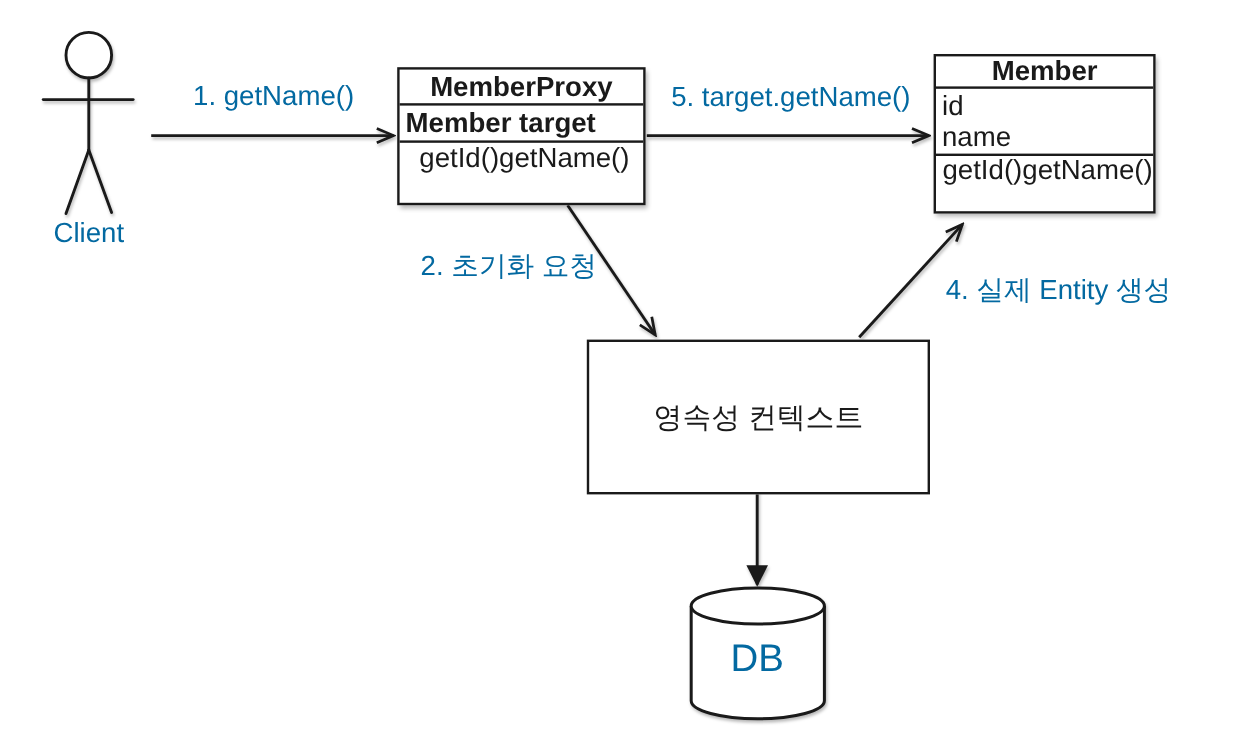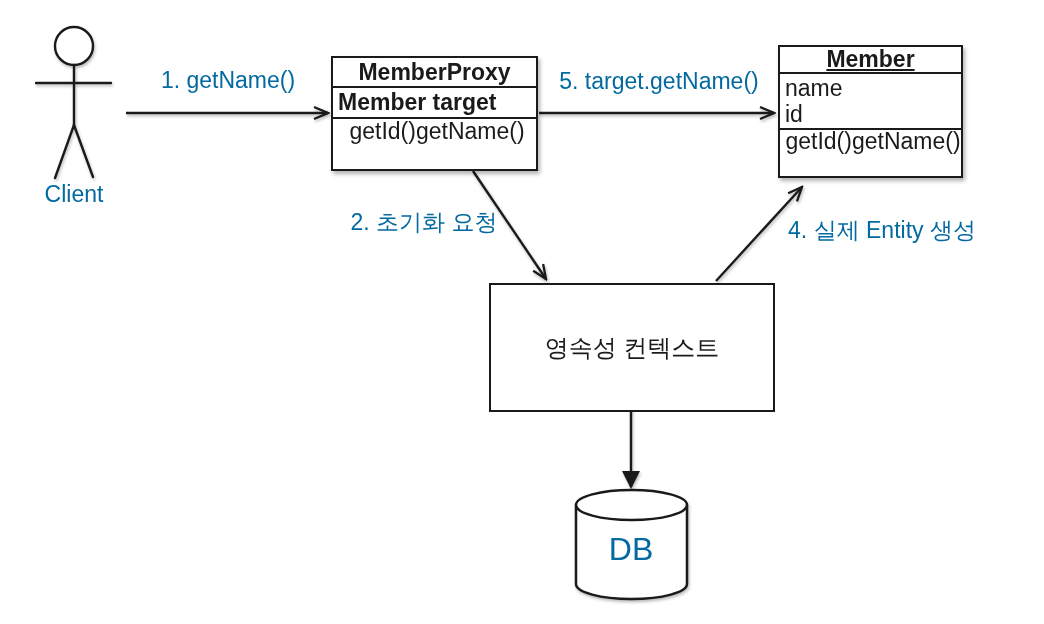--- a/index.html
+++ b/index.html
@@ -47,21 +47,21 @@
   }
   .uml-row { white-space: nowrap; }
   .bold { font-weight: bold; }
 
   #member-proxy { left: 331px; top: 56px;  width: 207px; height: 115px; }
   #member-proxy .uml-title  { height: 28px; }
   #member-proxy .uml-fields { height: 29px; }
   #member-proxy .uml-methods .uml-row { line-height: 24px; }
 
   #member { left: 778px; top: 45px; width: 185px; height: 133px; }
-  #member .uml-title  { height: 25px; text-decoration: underline; }
+  #member .uml-title  { height: 25px; }
   #member .uml-fields { height: 54px; }
   #member .uml-fields .uml-row  { line-height: 26px; }
   #member .uml-methods .uml-row { line-height: 23px; }
 
   #persistence-context {
     position: absolute;
     left: 489px; top: 283px;
     width: 286px; height: 129px;
     box-sizing: border-box;
     border: 2.5px solid #1a1a1a;
@@ -73,21 +73,21 @@
   .flow-label {
     position: absolute;
     transform: translate(-50%, -50%);
     white-space: nowrap;
     font-size: 23px;
     color: #0369a1;
   }
   #label-arrow-1 { left: 228px; top: 80px;  }
   #label-arrow-5 { left: 659px; top: 81px;  }
   #label-arrow-2 { left: 424px; top: 222px; }
-  #label-arrow-4 { left: 882px; top: 230px; text-align: right; }
+  #label-arrow-4 { left: 882px; top: 242px; text-align: right; }
   #label-arrow-3 { left: 568px; top: 441px; }
   #client-label  { left: 74px;  top: 194px; }
   #db-label      { left: 631px; top: 549px; font-size: 32px; }
 </style>
 </head>
 <body>
 
 <div id="canvas">
 
   <svg id="shapes" viewBox="0 0 1044 624" xmlns="http://www.w3.org/2000/svg">
@@ -129,22 +129,22 @@
     </div>
     <div class="uml-methods">
       <div class="uml-row">getId()</div>
       <div class="uml-row">getName()</div>
     </div>
   </div>
 
   <div class="uml-class" id="member">
     <div class="uml-title">Member</div>
     <div class="uml-fields">
+      <div class="uml-row">id</div>
       <div class="uml-row">name</div>
-      <div class="uml-row">id</div>
     </div>
     <div class="uml-methods">
       <div class="uml-row">getId()</div>
       <div class="uml-row">getName()</div>
     </div>
   </div>
 
   <div id="persistence-context">
     <span>영속성 컨텍스트</span>
   </div>

